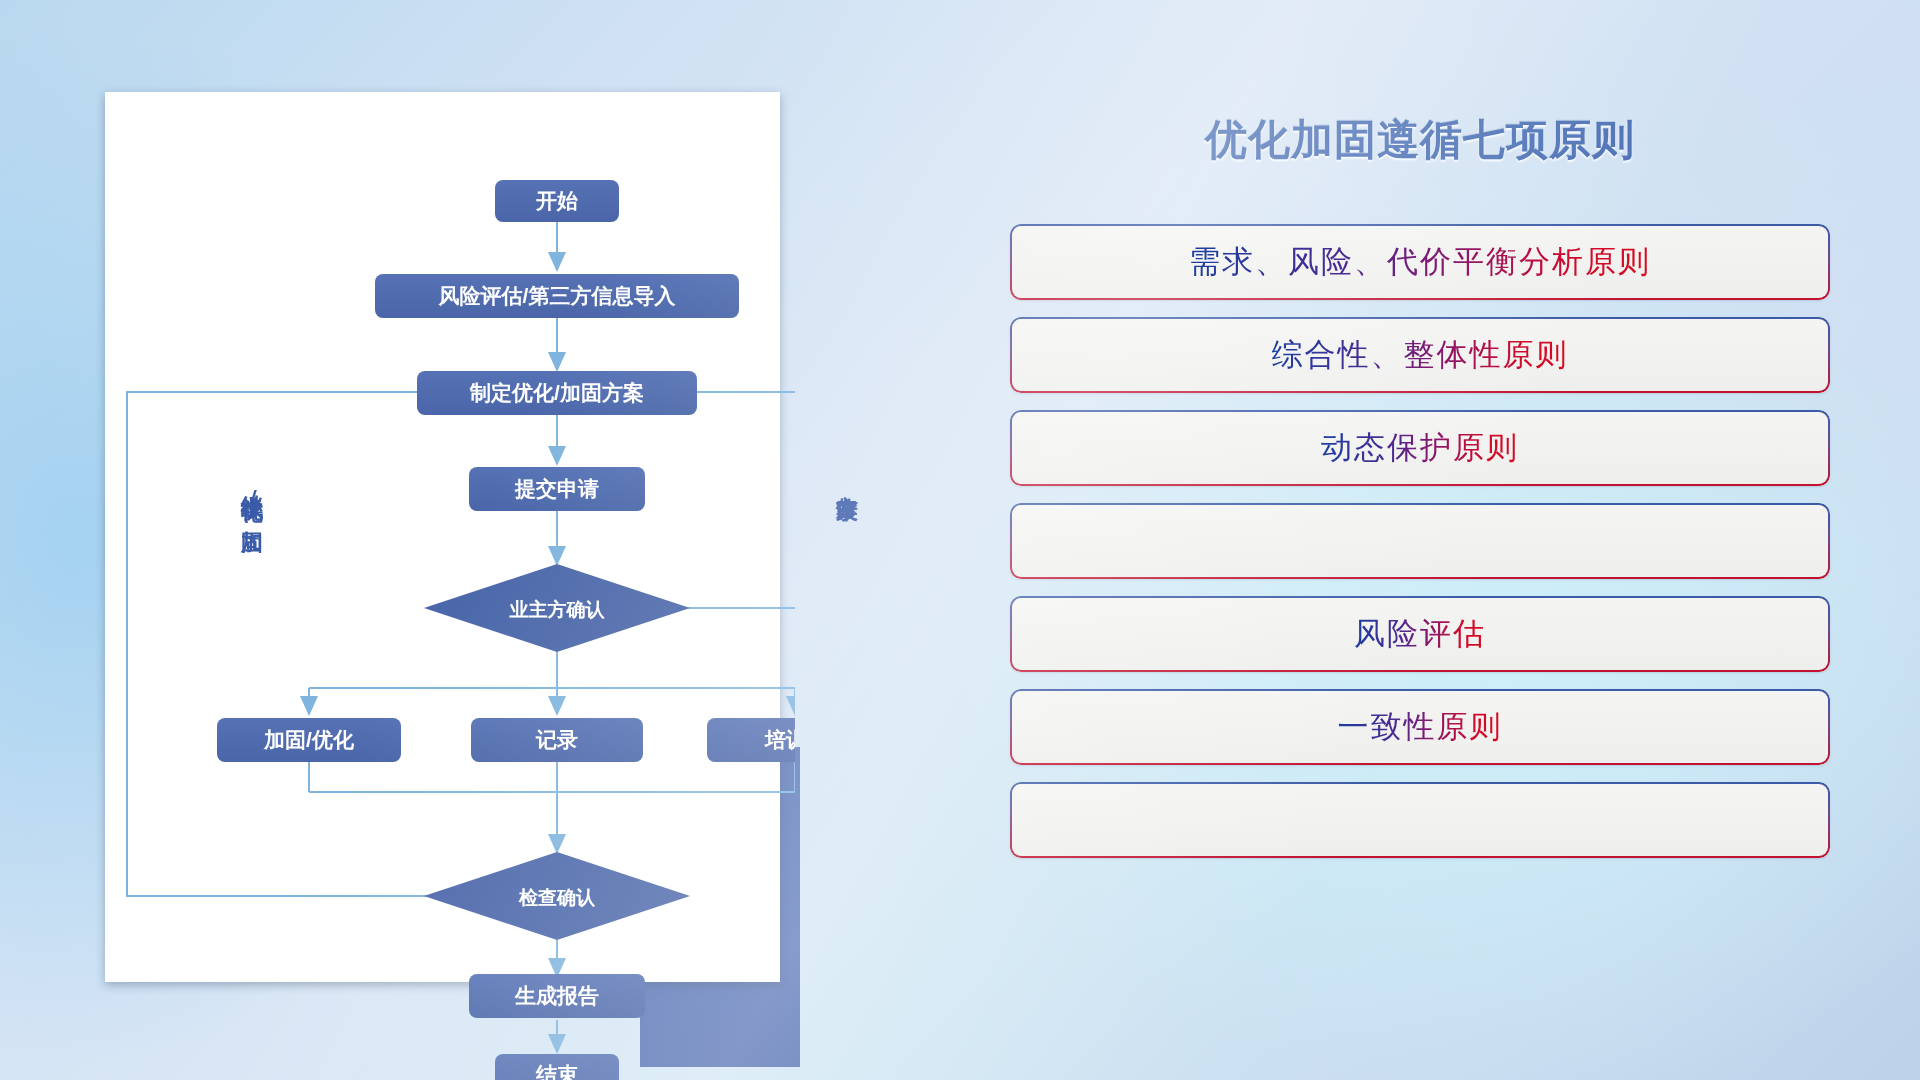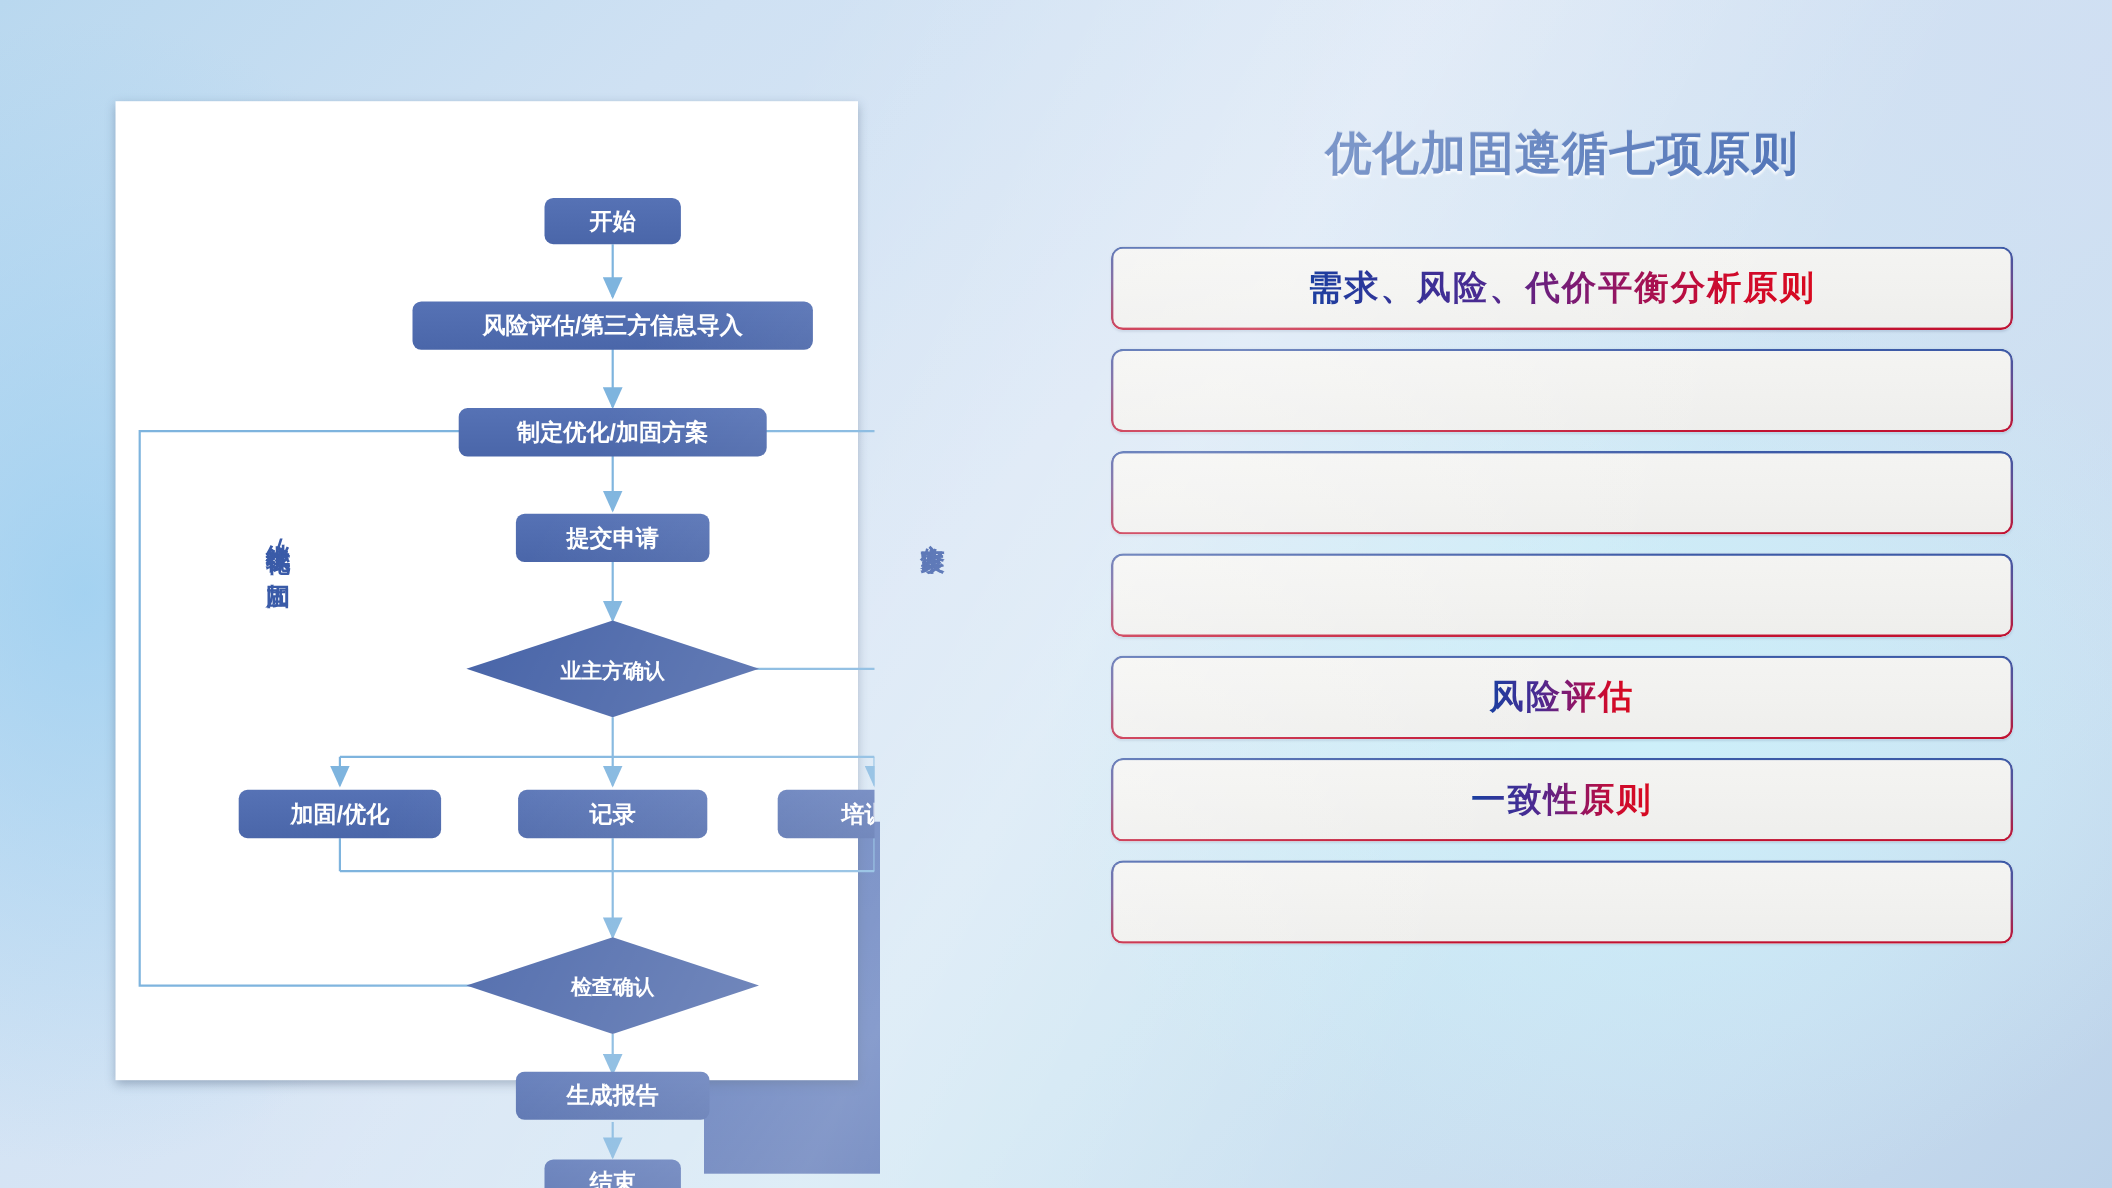--- a/index.html
+++ b/index.html
@@ -62,21 +62,21 @@
   }
   .pcard-border{
     position:absolute;inset:0;border-radius:11px;padding:2px;
     background:linear-gradient(180deg,#3a5ba8 0%,#6b4a8e 42%,#c4102e 100%);
     -webkit-mask:linear-gradient(#000 0 0) content-box,linear-gradient(#000 0 0);
     -webkit-mask-composite:xor;mask-composite:exclude;
     pointer-events:none;
   }
   .pcard-text{
     position:relative;z-index:2;
-    font-size:31px;font-weight:700;letter-spacing:2px;
+    font-size:31px;font-weight:400;letter-spacing:2px;
     font-family:"DejaVu Serif","Liberation Serif",serif;
     background:linear-gradient(90deg,#1b3fa0 0%,#4a2a92 34%,#8c1669 58%,#cf0a2c 82%,#d8091f 100%);
     -webkit-background-clip:text;background-clip:text;
     -webkit-text-fill-color:transparent;color:#a0246a;
     white-space:nowrap;
   }
 </style>
 </head>
 <body>
 
@@ -200,23 +200,25 @@
   <div id="right-panel">
     <h1 id="panel-title">优化加固遵循七项原则</h1>
 
     <div id="cards">
       <div class="pcard">
         <span class="pcard-border"></span>
         <span class="pcard-text">需求、风险、代价平衡分析原则</span>
       </div>
       <div class="pcard">
         <span class="pcard-border"></span>
-      </div>
-      <div class="pcard">
-        <span class="pcard-border"></span>
+        <span class="pcard-text">综合性、整体性原则</span>
+      </div>
+      <div class="pcard">
+        <span class="pcard-border"></span>
+        <span class="pcard-text">动态保护原则</span>
       </div>
       <div class="pcard">
         <span class="pcard-border"></span>
       </div>
       <div class="pcard">
         <span class="pcard-border"></span>
         <span class="pcard-text">风险评估</span>
       </div>
       <div class="pcard">
         <span class="pcard-border"></span>

